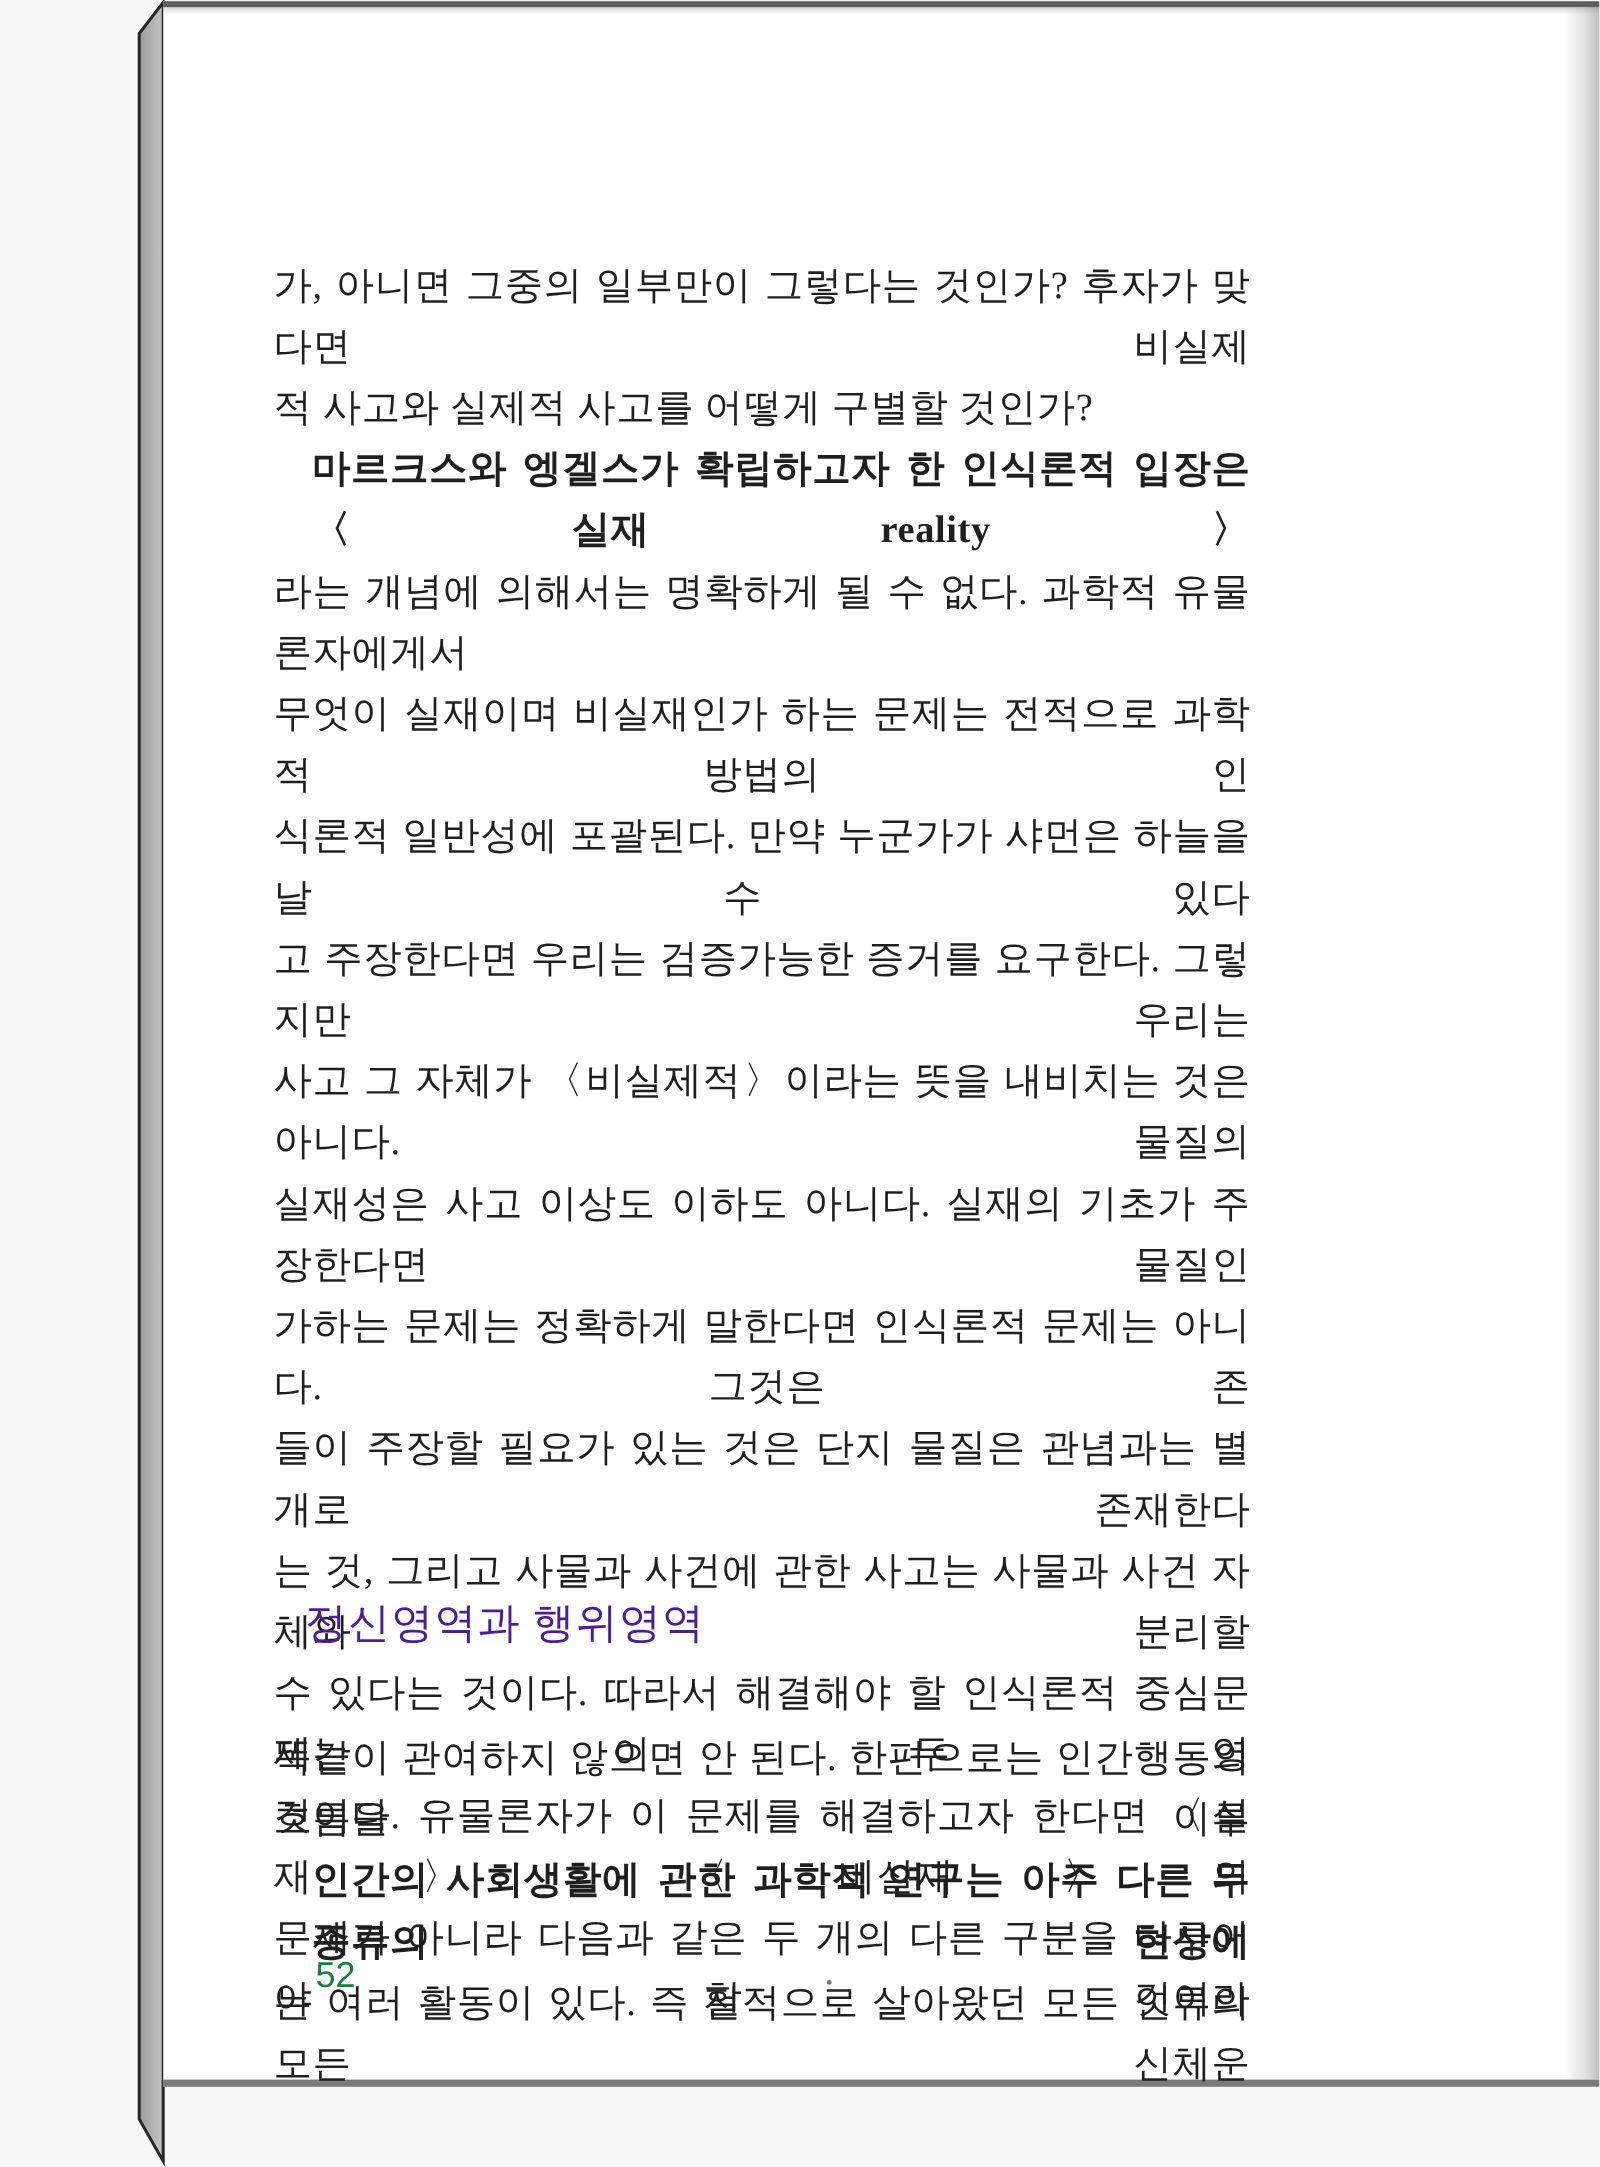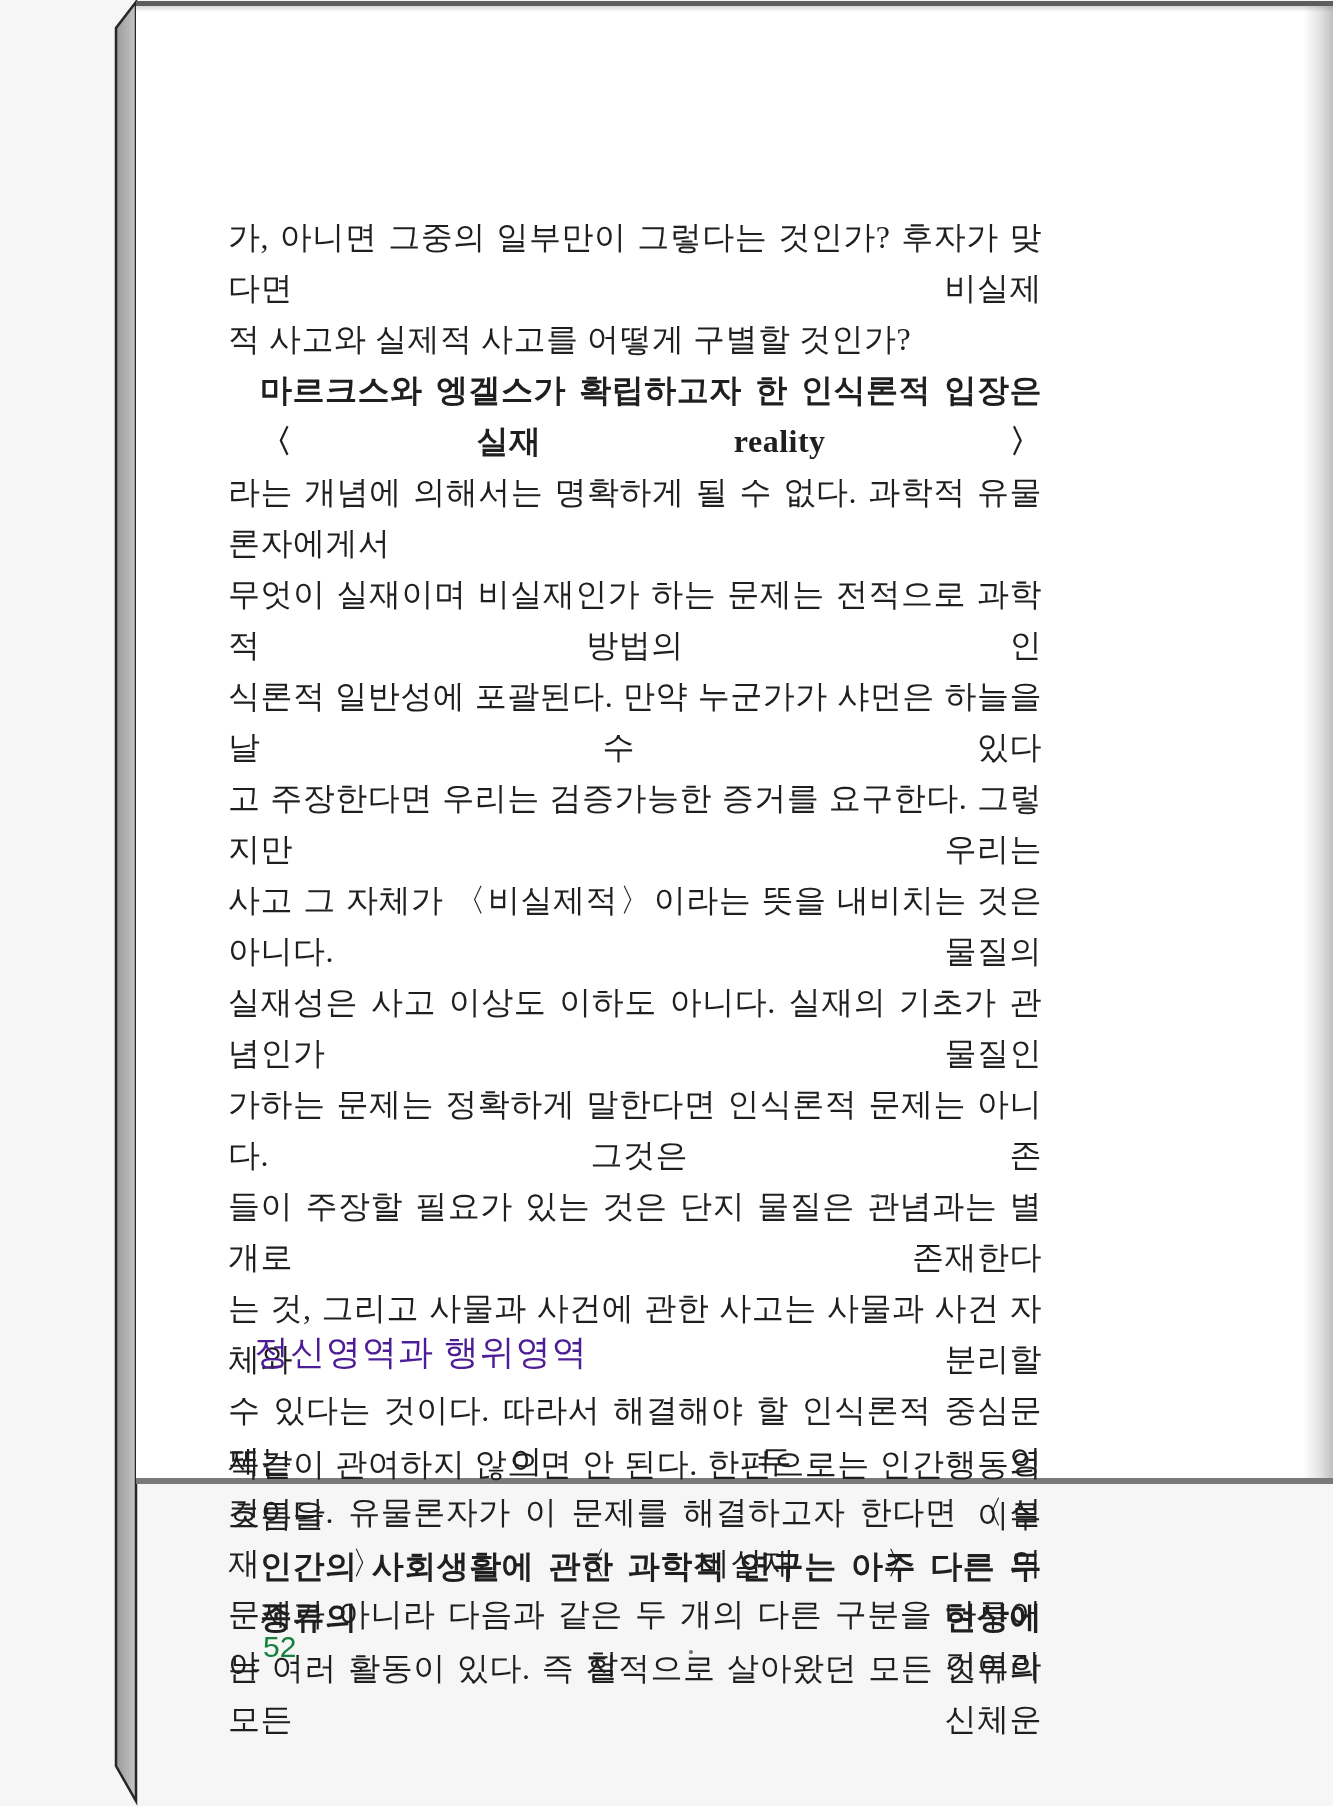--- a/index.html
+++ b/index.html
@@ -14,21 +14,21 @@
     height: 1806px;
     background: #f6f6f6;
     overflow: hidden;
   }
   
   .page {
     position: absolute;
     left: 136px;
     top: 1px;
     width: 1197px;
-    height: 1483px;
+    height: 1738px;
     box-sizing: border-box;
     background: #ffffff;
     border-top: 5px solid #5e5e5e;
     border-bottom: 6px solid #7a7a7a;
   }
   
   .page::after {
     content: "";
     position: absolute;
     top: 0;
@@ -126,21 +126,21 @@
 
     <div class="text-block" id="body-text">
         <div class="line">가, 아니면 그중의 일부만이 그렇다는 것인가? 후자가 맞다면 비실제</div>
         <div class="line last">적 사고와 실제적 사고를 어떻게 구별할 것인가?</div>
         <div class="line indent">마르크스와 엥겔스가 확립하고자 한 인식론적 입장은 〈실재 reality〉</div>
         <div class="line">라는 개념에 의해서는 명확하게 될 수 없다. 과학적 유물론자에게서</div>
         <div class="line">무엇이 실재이며 비실재인가 하는 문제는 전적으로 과학적 방법의 인</div>
         <div class="line">식론적 일반성에 포괄된다. 만약 누군가가 샤먼은 하늘을 날 수 있다</div>
         <div class="line">고 주장한다면 우리는 검증가능한 증거를 요구한다. 그렇지만 우리는</div>
         <div class="line">사고 그 자체가 〈비실제적〉이라는 뜻을 내비치는 것은 아니다. 물질의</div>
-        <div class="line">실재성은 사고 이상도 이하도 아니다. 실재의 기초가 관념인가 물질인</div>
+        <div class="line">실재성은 사고 이상도 이하도 아니다. 실재의 기초가 주장한다면 물질인</div>
         <div class="line">가하는 문제는 정확하게 말한다면 인식론적 문제는 아니다. 그것은 존</div>
         <div class="line">들이 주장할 필요가 있는 것은 단지 물질은 관념과는 별개로 존재한다</div>
         <div class="line">는 것, 그리고 사물과 사건에 관한 사고는 사물과 사건 자체와 분리할</div>
         <div class="line">수 있다는 것이다. 따라서 해결해야 할 인식론적 중심문제는 이 두 영</div>
         <div class="line">것이다. 유물론자가 이 문제를 해결하고자 한다면 〈실재〉 〈비실재〉의</div>
         <div class="line">문제가 아니라 다음과 같은 두 개의 다른 구분을 다루어야 할 것이라</div>
       </div>
 
     <div class="section-heading">정신영역과 행위영역</div>
 

